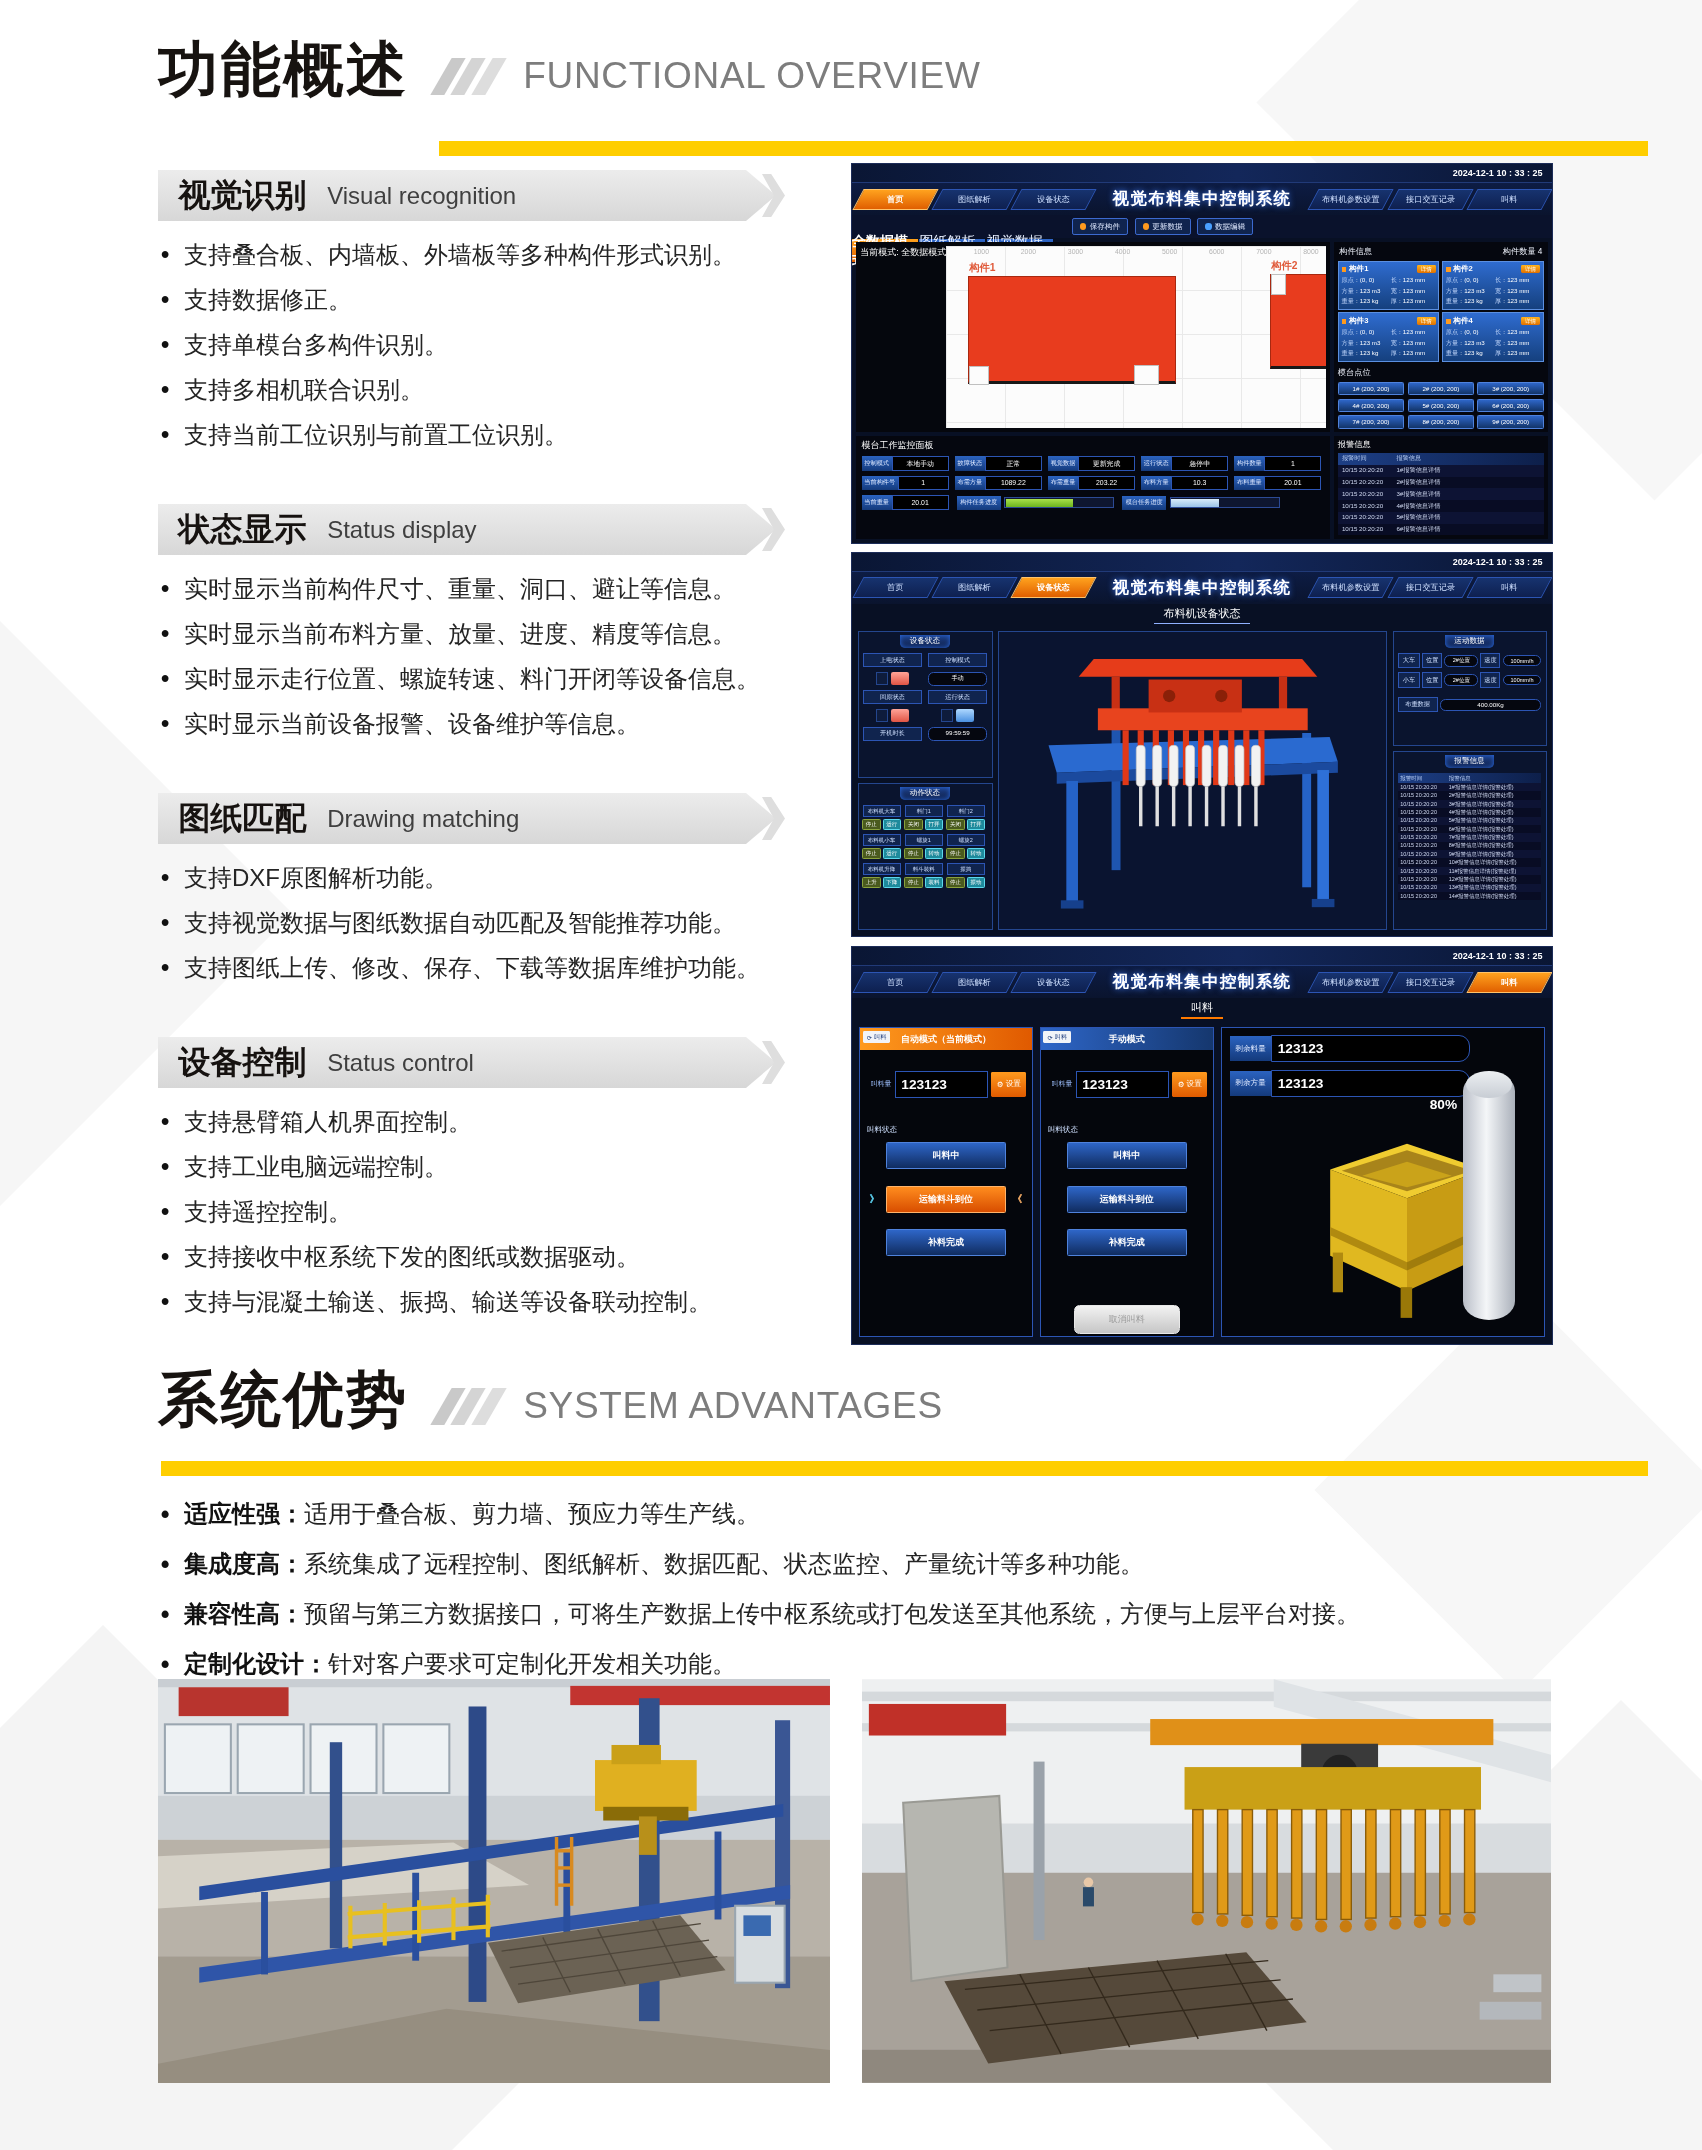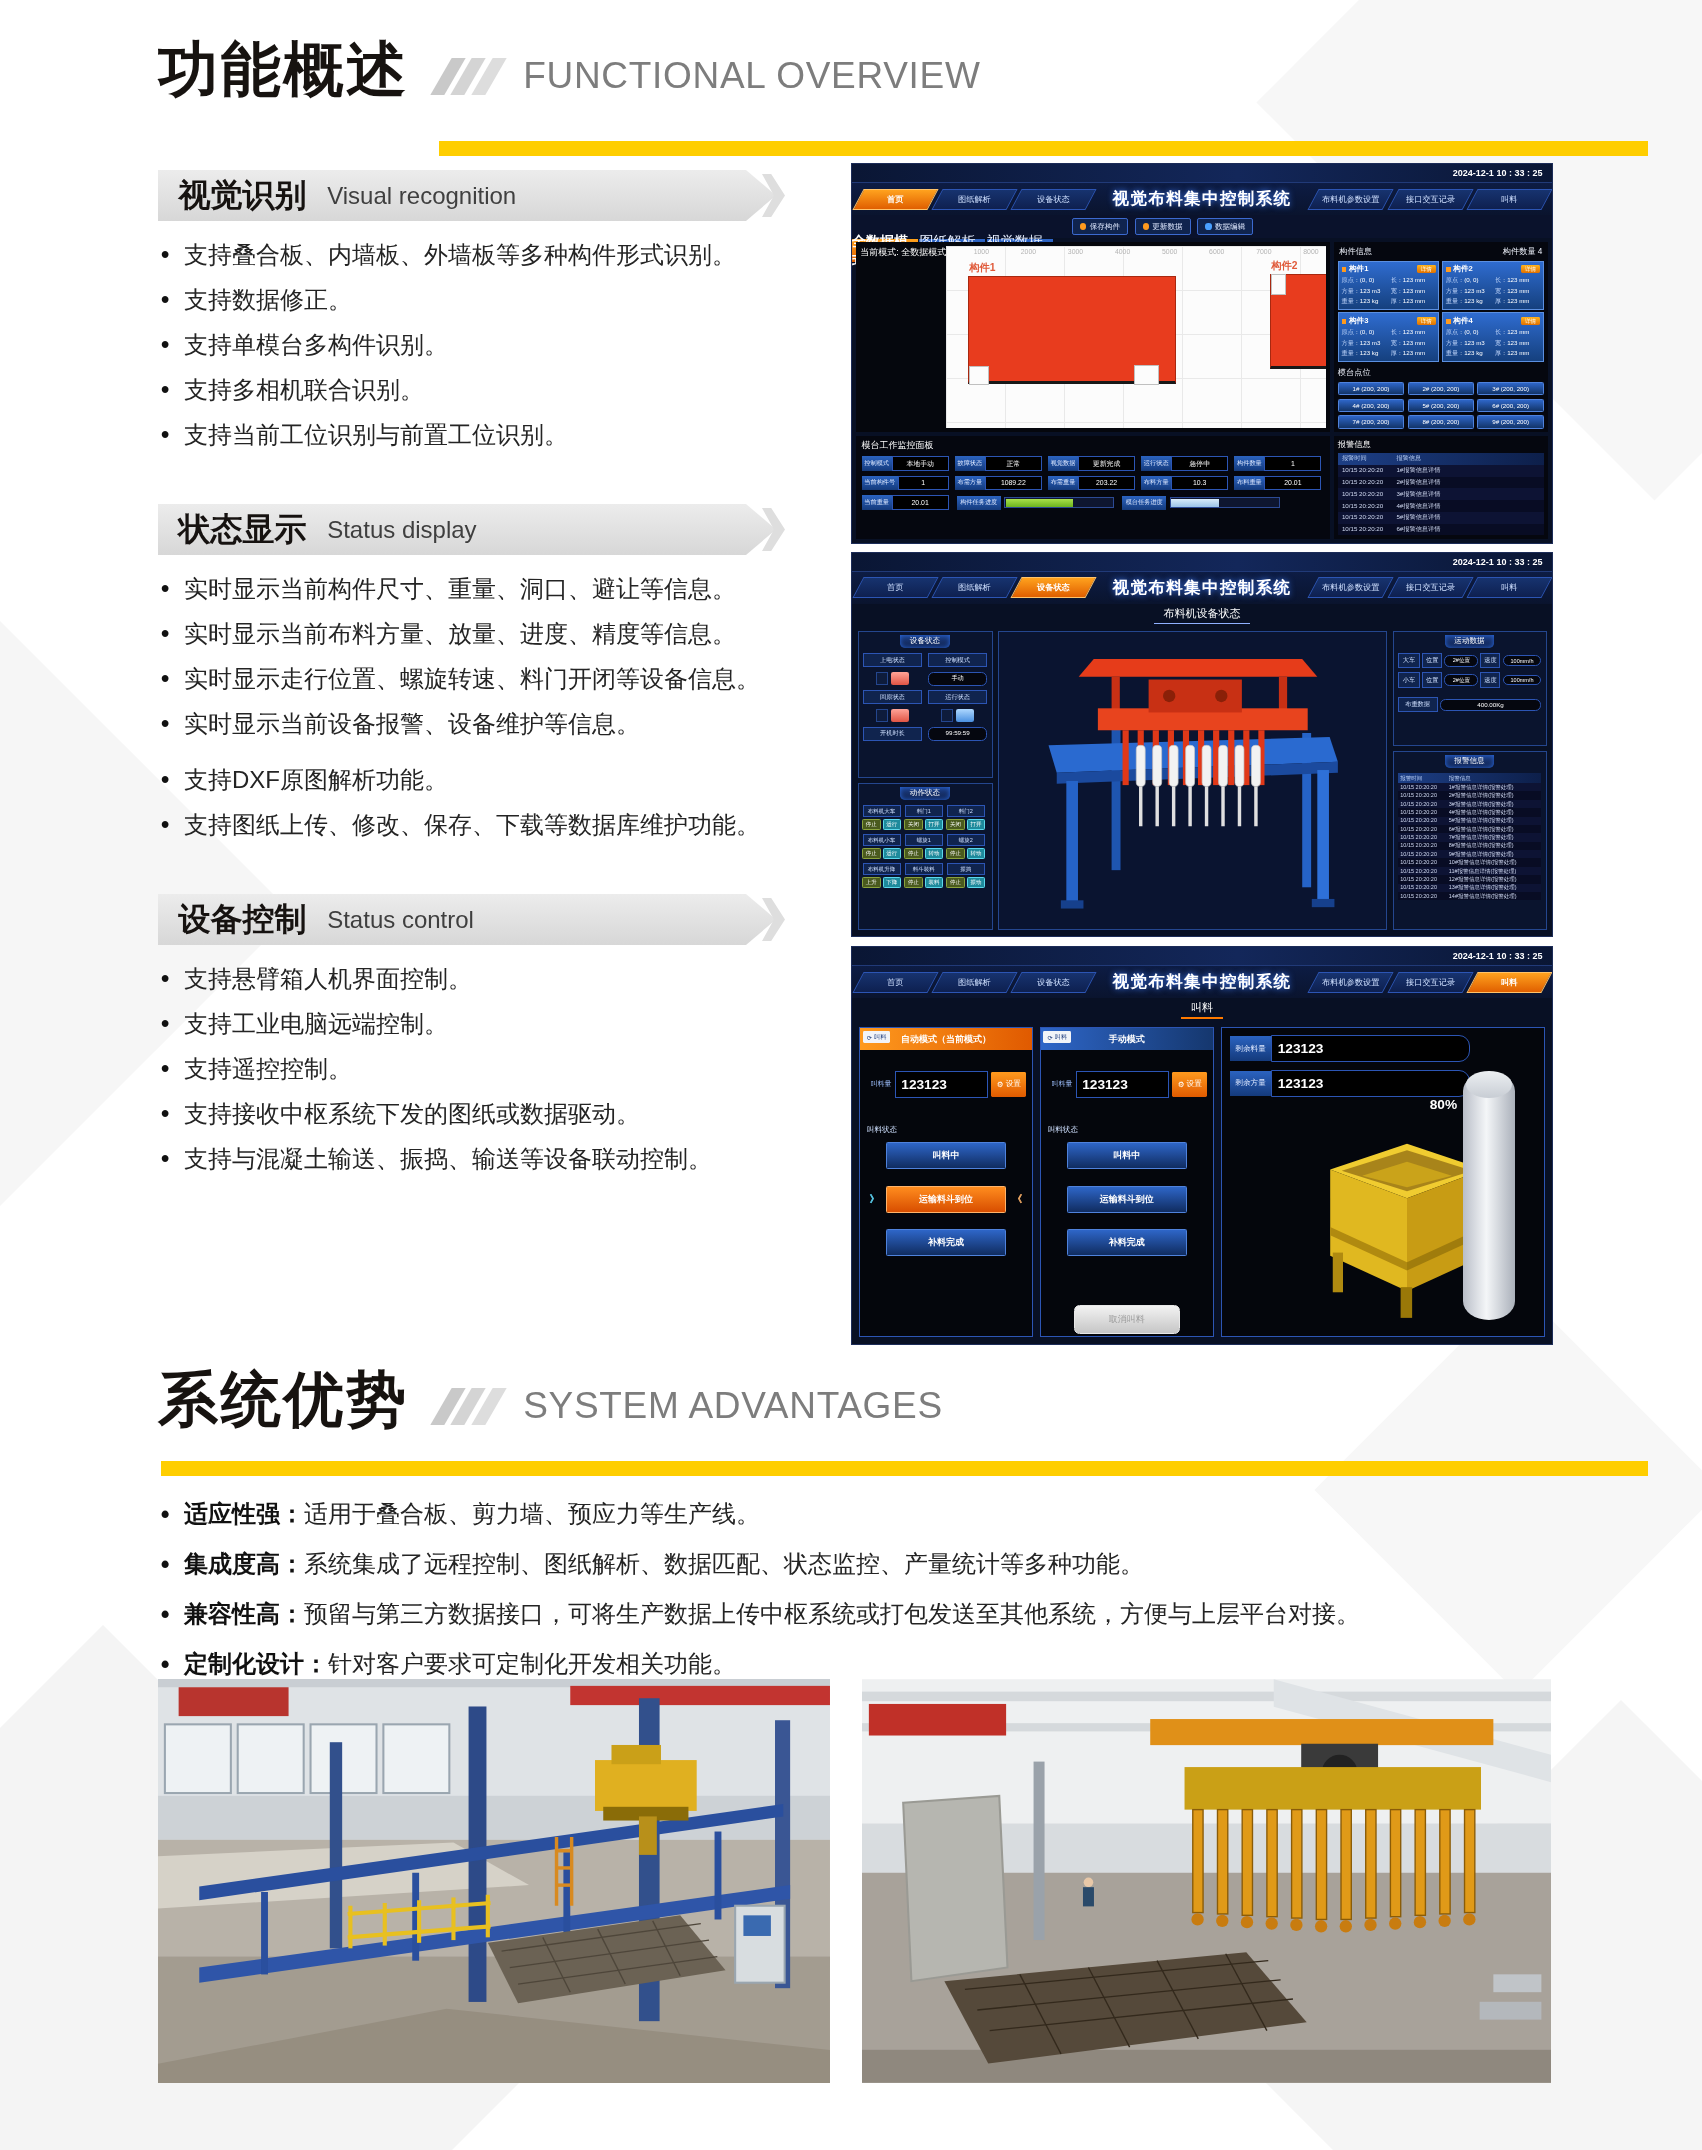--- a/index.html
+++ b/index.html
@@ -259,23 +259,32 @@
       </div>
     </div>
     <ul class="bullets">
 
     <li>实时显示当前构件尺寸、重量、洞口、避让等信息。</li>
         <li>实时显示当前布料方量、放量、进度、精度等信息。</li>
         <li>实时显示走行位置、螺旋转速、料门开闭等设备信息。</li>
         <li>实时显示当前设备报警、设备维护等信息。</li>
       </ul>
 
+    <div class="feature-banner">
+      <div class="banner-bg"></div>
+      <div class="banner-chev"></div>
+      <div class="banner-inner">
+        <span class="fb-cn">图纸匹配</span>
+        <span class="fb-en">Drawing matching</span>
+      </div>
+    </div>
     <ul class="bullets">
 
     <li>支持DXF原图解析功能。</li>
+        <li>支持视觉数据与图纸数据自动匹配及智能推荐功能。</li>
         <li>支持图纸上传、修改、保存、下载等数据库维护功能。</li>
       </ul>
 
     <div class="feature-banner">
       <div class="banner-bg"></div>
       <div class="banner-chev"></div>
       <div class="banner-inner">
         <span class="fb-cn">设备控制</span>
         <span class="fb-en">Status control</span>
       </div>

